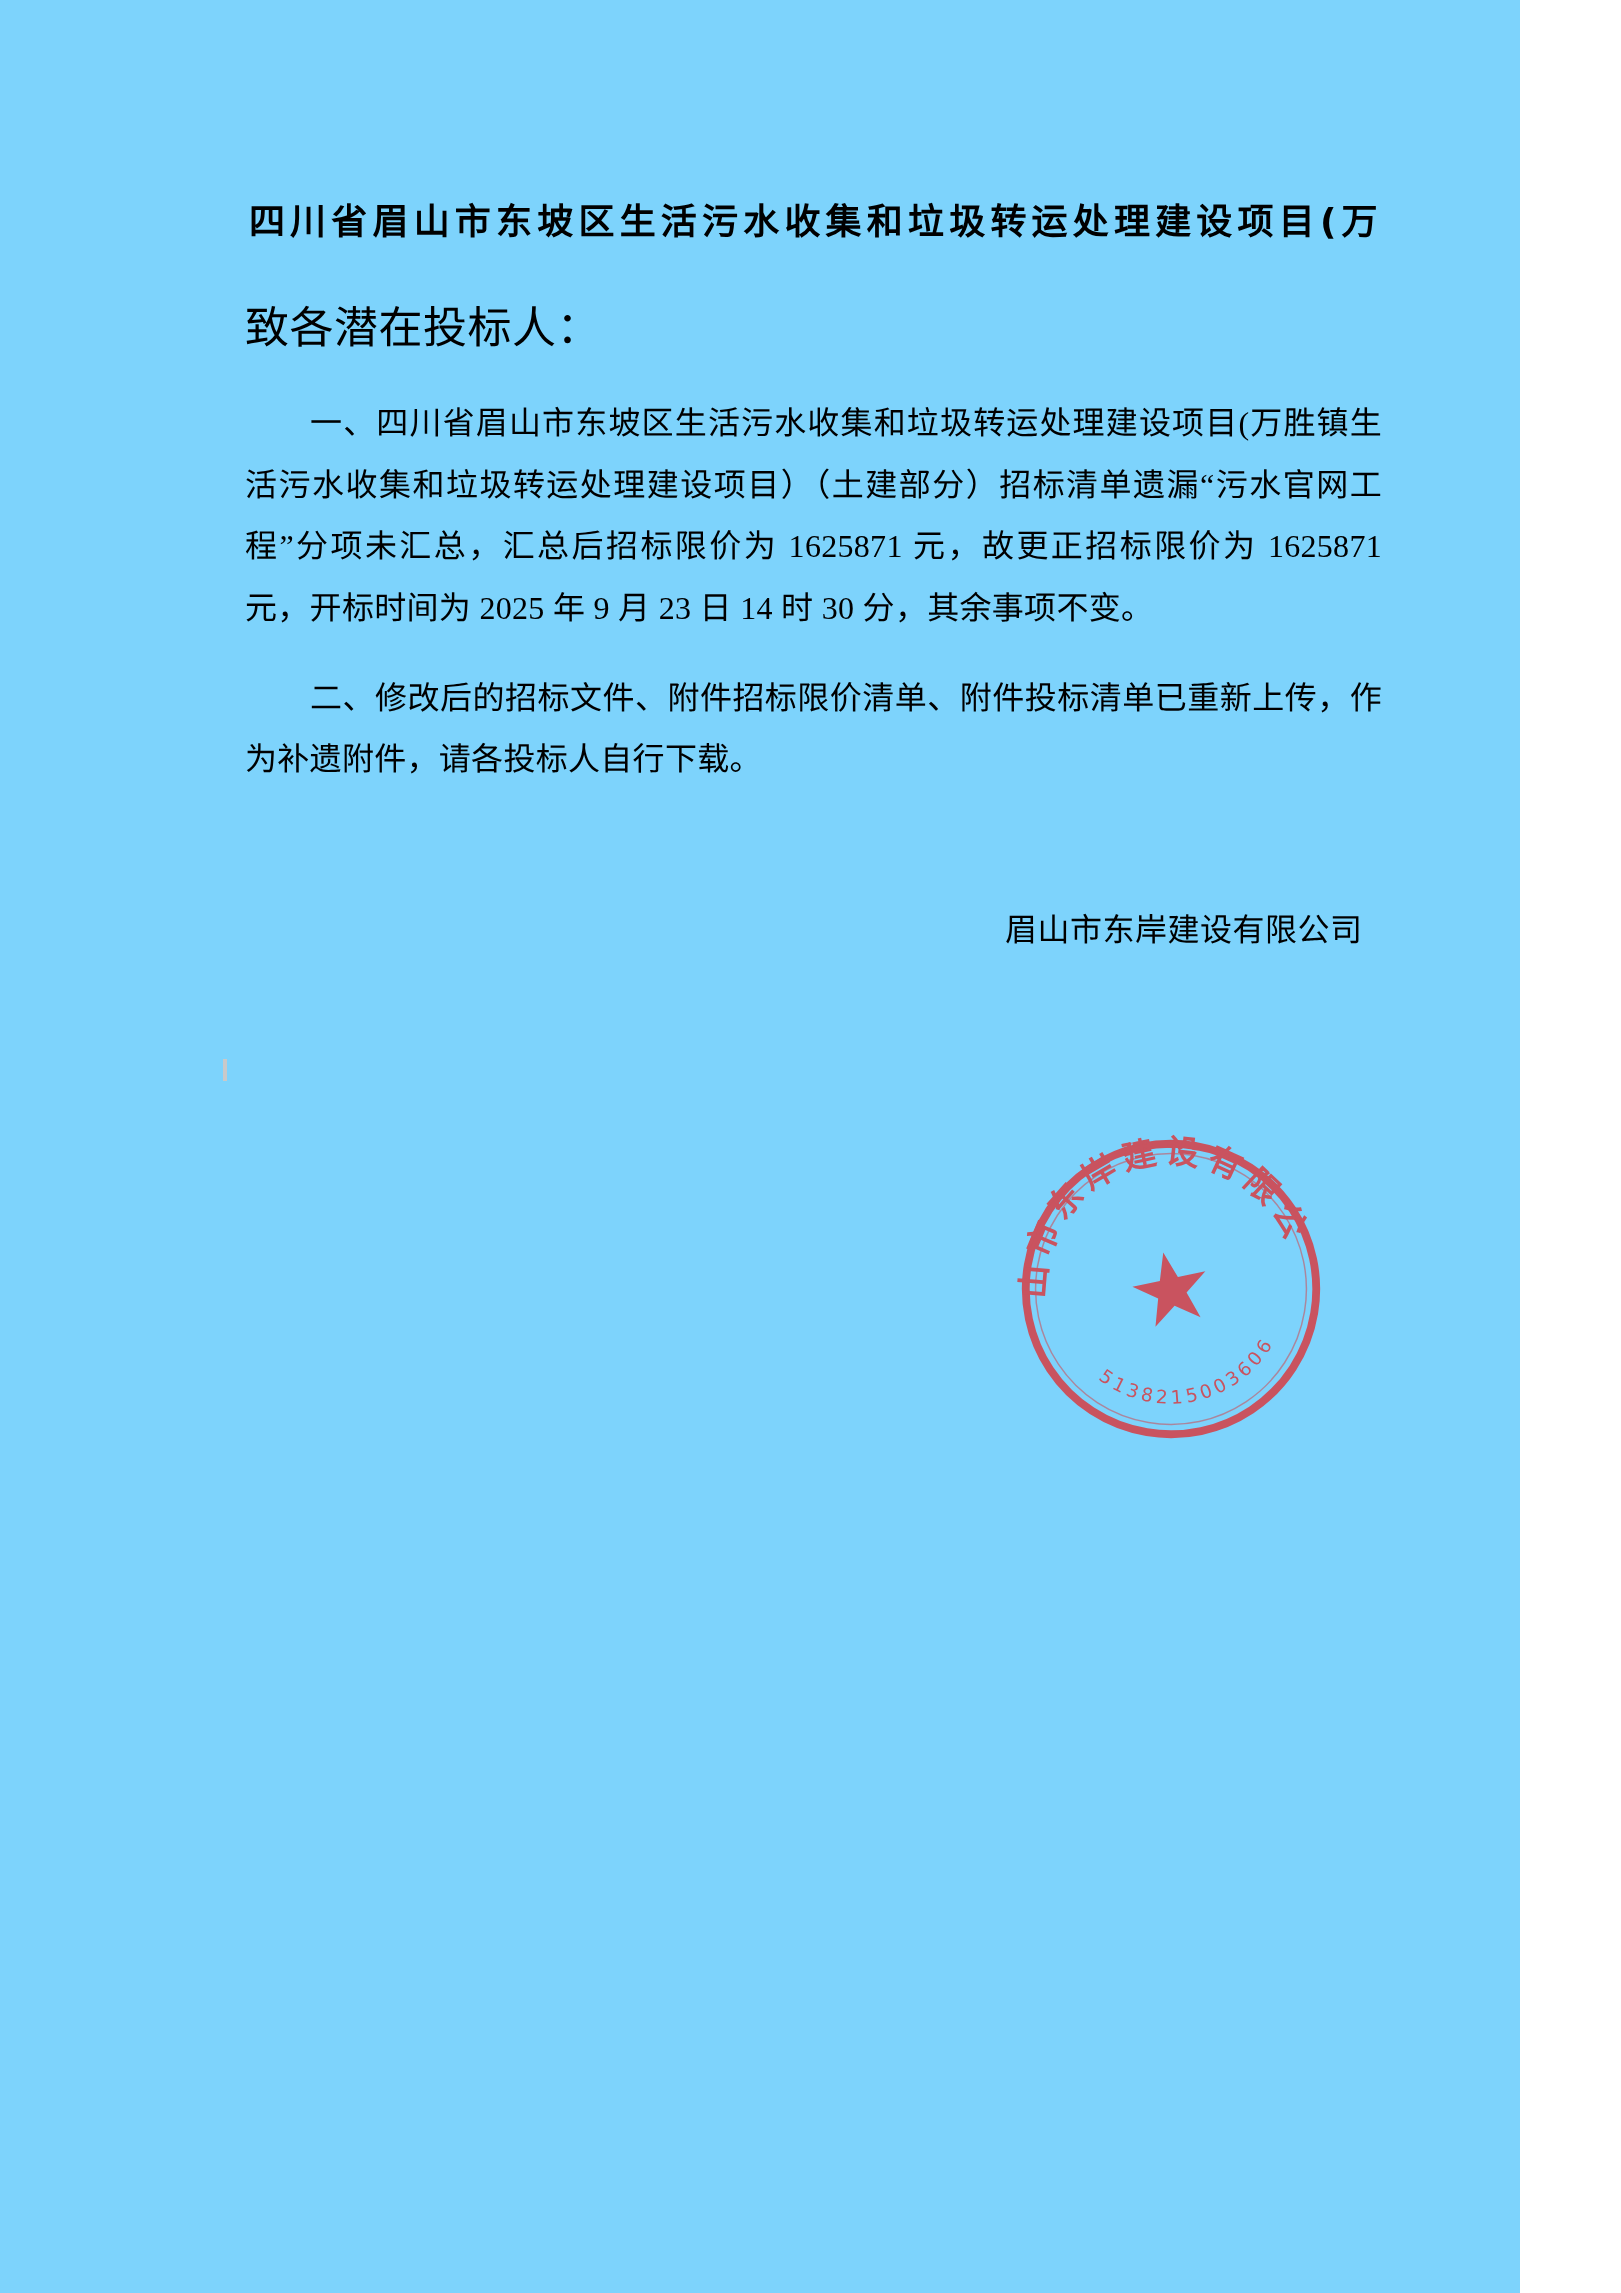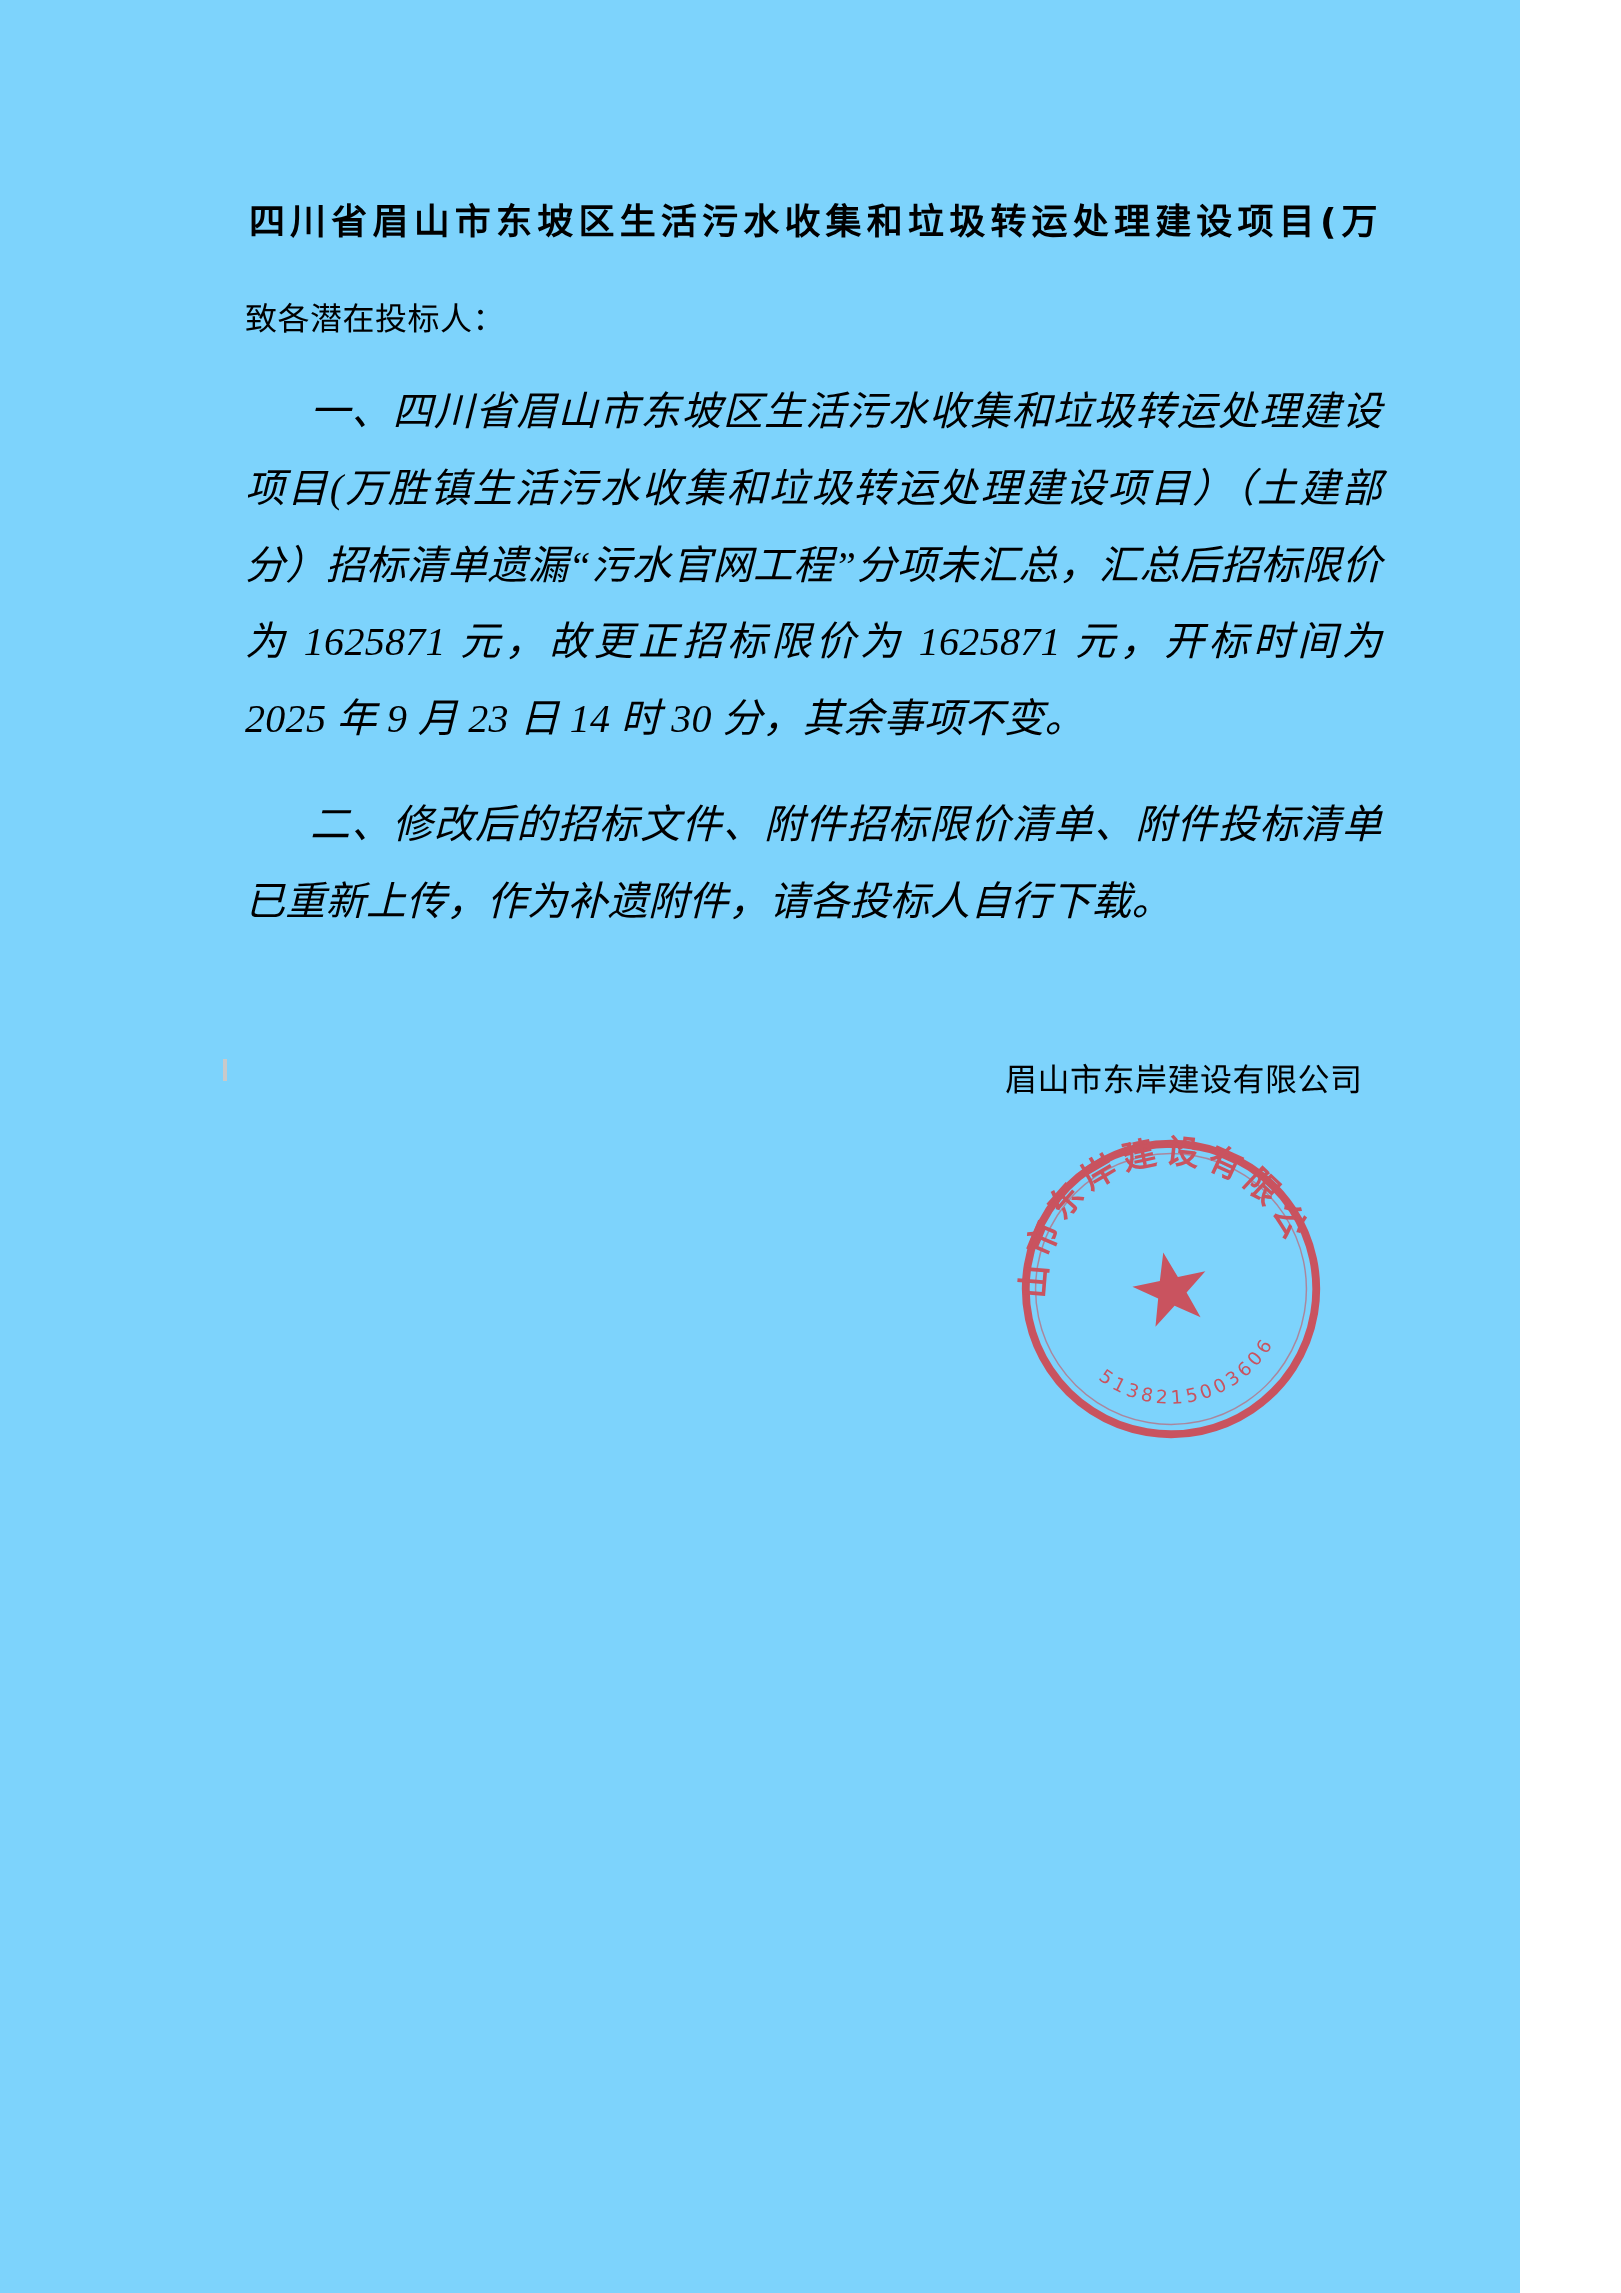--- a/index.html
+++ b/index.html
@@ -44,36 +44,35 @@
   .doc-title .line1,
   .doc-title .line2,
   .doc-title .line3 {
     display: block;
   }
   .doc-title .line1 { text-align: justify; text-align-last: justify; padding: 0 3.9px; }
   .doc-title .line2 { text-align: center; }
   .doc-title .line3 { text-align: center; }
 
   .salutation {
-    font-size: 32px;
+    font-size: 44px;
     line-height: 1.6;
     margin-top: 41px;
     margin-bottom: 0;
     letter-spacing: 0.5px;
   }
 
   p.body-para {
-    font-size: 40px;
+    font-size: 32px;
     line-height: 1.92;
     margin: 29px 0 0 0;
     text-align: justify;
     text-justify: inter-ideograph;
     letter-spacing: 0.3px;
     text-indent: 65px;
-    font-style: italic;
   }
 
   .sign-block {
     margin-top: 110px;
     text-align: right;
     position: relative;
     z-index: 1;
   }
   .sign-line {
     font-size: 32px;

